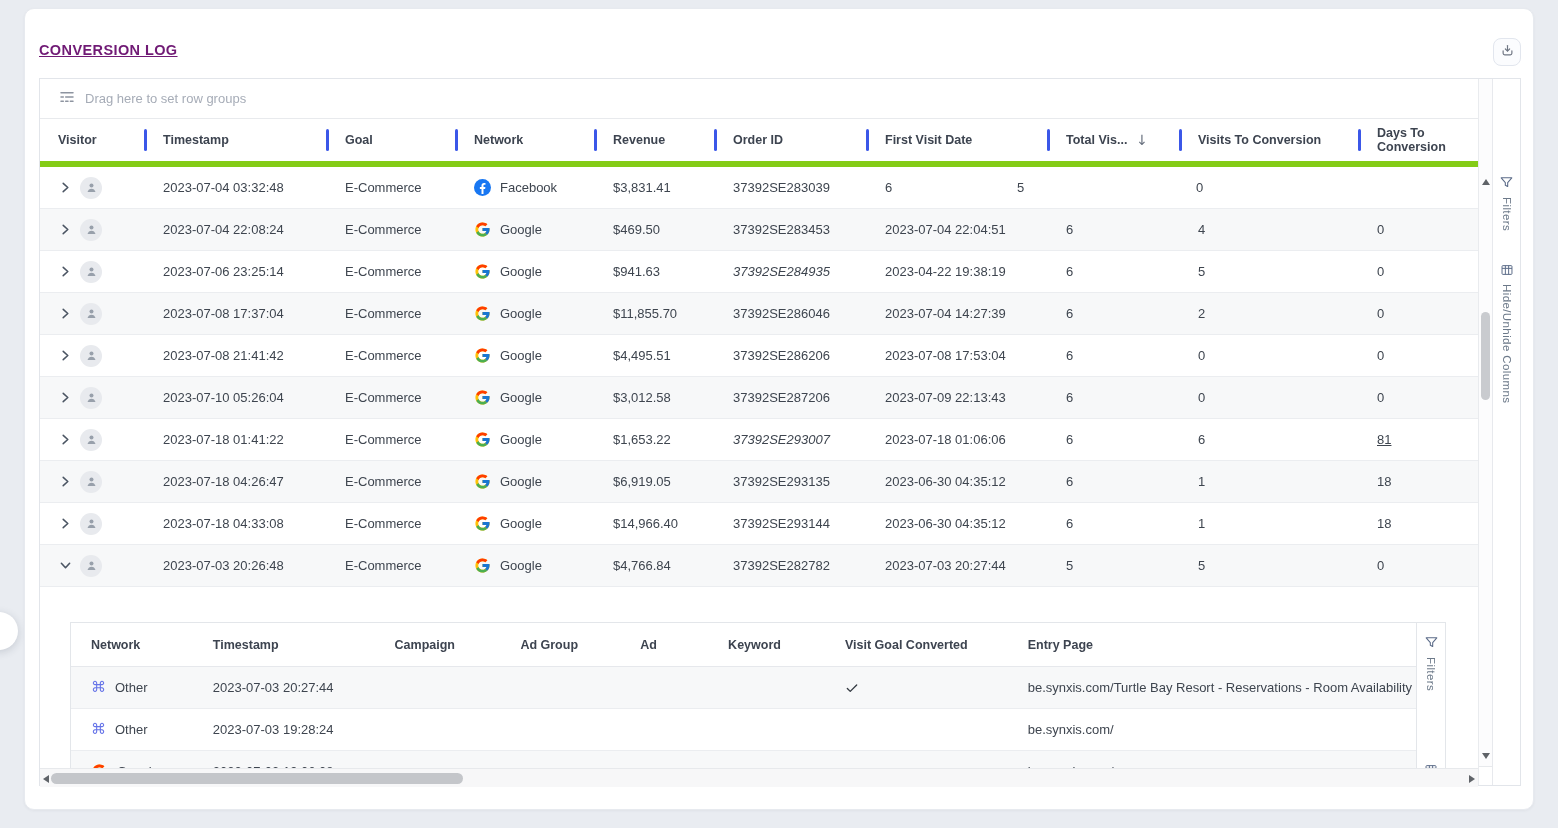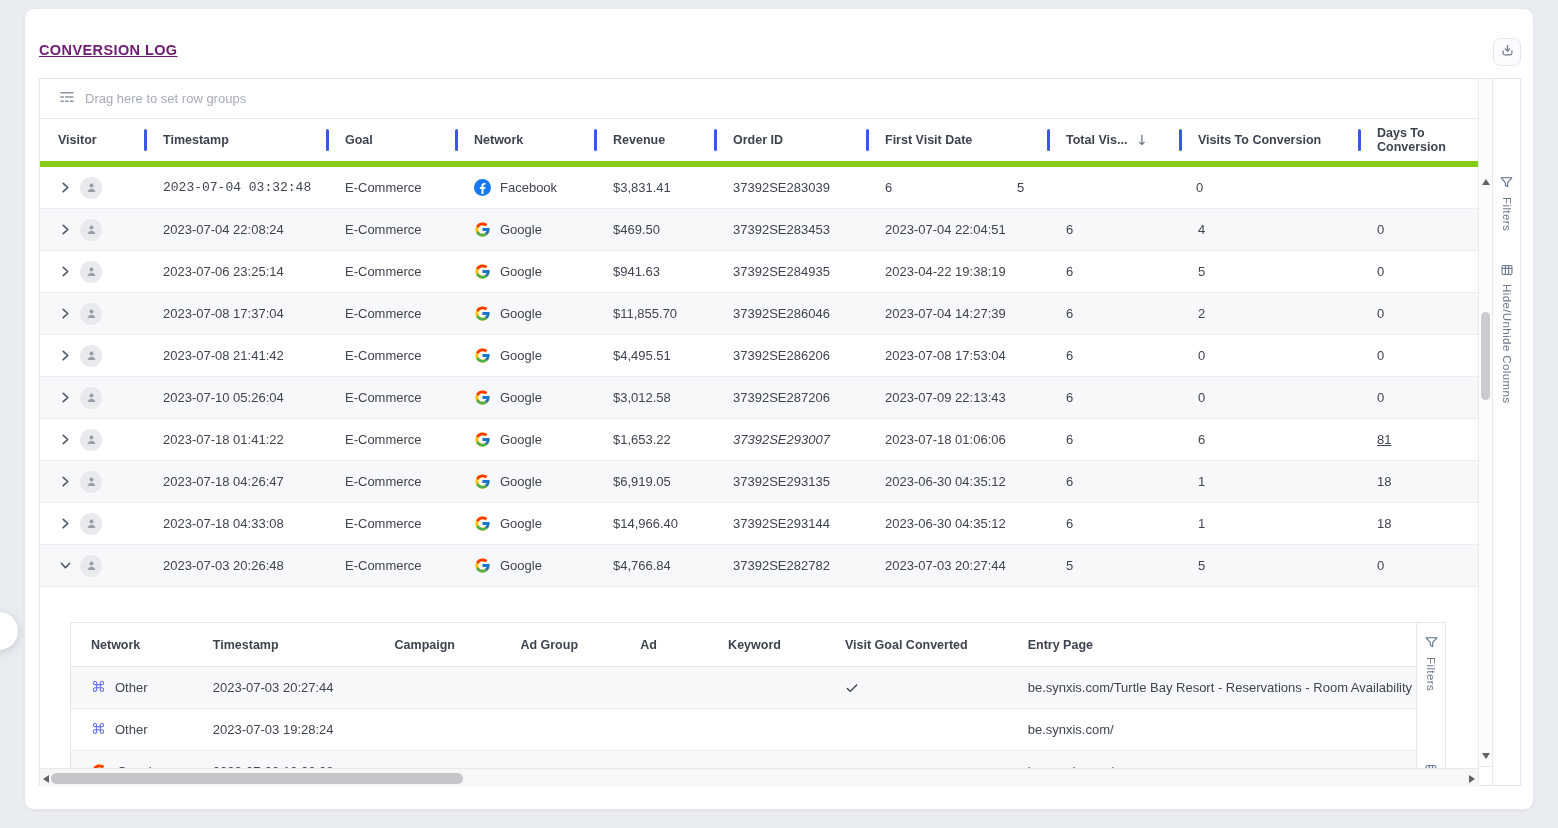--- a/index.html
+++ b/index.html
@@ -182,21 +182,21 @@
                     <path d="M3.5 1.5 8.5 6l-5 4.5"></path>
                   </svg>
                 </span>
                 <span class="avatar">
                   <svg width="13" height="13" viewBox="0 0 24 24" fill="#98a0ab">
                     <circle cx="12" cy="8.3" r="3.7"></circle>
                     <path d="M4.6 20.5c1.1-4.1 3.9-6.3 7.4-6.3s6.3 2.2 7.4 6.3z"></path>
                   </svg>
                 </span>
               </div>
-              <div class="cell" style="width: 182px; font-family: Liberation Mono, monospace;">2023-07-04 03:32:48</div>
+              <div class="cell" style="width: 182px;">2023-07-04 03:32:48</div>
               <div class="cell" style="width: 129px;">E-Commerce</div>
               <div class="cell net" style="width: 139px;">
                 <span class="icn" style="display: inline-flex; align-items: center;">
                   <svg width="17" height="17" viewBox="0 0 24 24">
                     <circle cx="12" cy="12" r="12" fill="#1877F2"></circle>
                     <path d="M13.4 21v-6.9h2.3l.4-2.7h-2.7V9.6c0-.8.3-1.4 1.5-1.4h1.3V5.8c-.3 0-1.2-.1-2.1-.1-2.1 0-3.5 1.3-3.5 3.6v2.1H8.3v2.7h2.3V21z" fill="#fff"></path>
                   </svg>
                 </span>
                 <span>Facebook</span>
               </div>
@@ -261,21 +261,21 @@
                   <svg width="17" height="17" viewBox="0 0 48 48">
                     <path fill="#FFC107" d="M43.6 20.1H42V20H24v8h11.3C33.7 32.7 29.3 36 24 36c-6.6 0-12-5.4-12-12s5.4-12 12-12c3.1 0 5.9 1.2 8 3l5.7-5.7C34.3 6.1 29.4 4 24 4 13 4 4 13 4 24s9 20 20 20 20-9 20-20c0-1.3-.1-2.6-.4-3.9z"></path>
                     <path fill="#FF3D00" d="M6.3 14.7l6.6 4.8C14.7 15.1 18.9 12 24 12c3.1 0 5.9 1.2 8 3l5.7-5.7C34.3 6.1 29.4 4 24 4 16.3 4 9.7 8.3 6.3 14.7z"></path>
                     <path fill="#4CAF50" d="M24 44c5.2 0 9.9-2 13.4-5.2l-6.2-5.2C29.2 35.1 26.7 36 24 36c-5.2 0-9.6-3.3-11.3-8l-6.5 5C9.5 39.6 16.2 44 24 44z"></path>
                     <path fill="#1976D2" d="M43.6 20.1H42V20H24v8h11.3c-.8 2.2-2.2 4.2-4.1 5.6l6.2 5.2C41 35.4 44 30.2 44 24c0-1.3-.1-2.6-.4-3.9z"></path>
                   </svg>
                 </span>
                 <span>Google</span>
               </div>
               <div class="cell" style="width: 120px;">$941.63</div>
-              <div class="cell" style="width: 152px;">37392SE284935</div>
+              <div class="cell" style="width: 152px; font-style: italic;">37392SE284935</div>
               <div class="cell" style="width: 181px;">2023-04-22 19:38:19</div>
               <div class="cell" style="width: 132px;">6</div>
               <div class="cell" style="width: 179px;">5</div>
               <div class="cell" style="width: 119px;">0</div>
             </div>
             <div class="g-row alt">
               <div class="cell visitor-cell" style="width: 105px;">
                 <span class="chev">
                   <svg width="11" height="11" viewBox="0 0 12 12" fill="none" stroke="#4b5563" stroke-width="1.7" stroke-linecap="round" stroke-linejoin="round">
                     <path d="M3.5 1.5 8.5 6l-5 4.5"></path>

